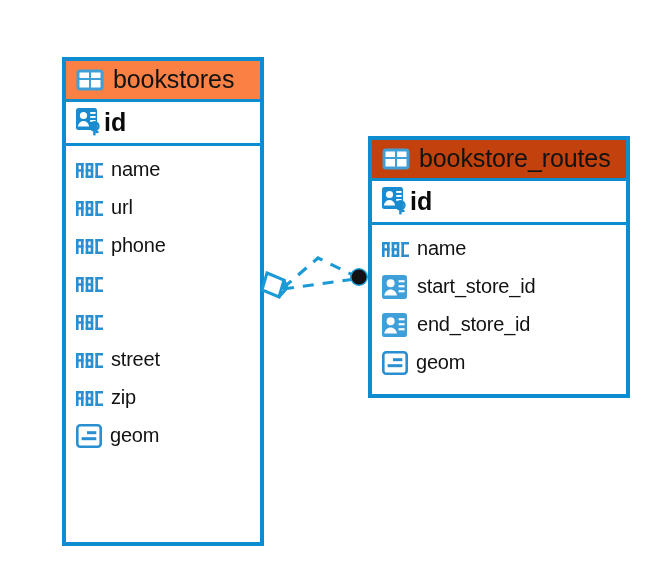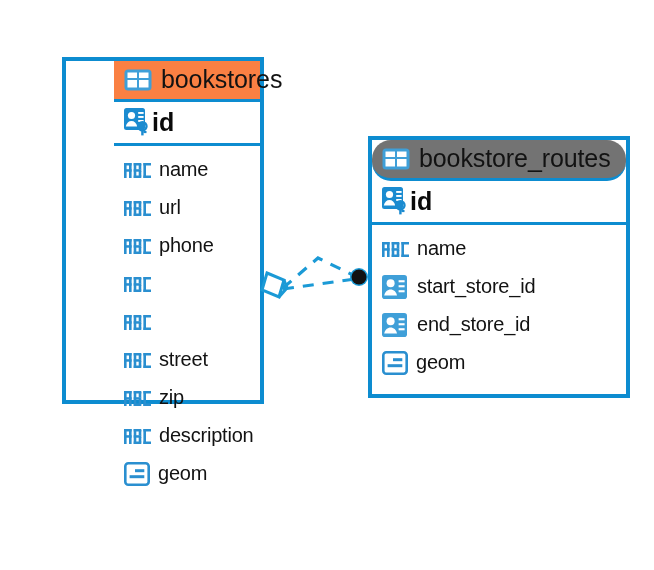--- a/index.html
+++ b/index.html
@@ -24,21 +24,21 @@
   }
 
   .er-header {
     display: flex;
     align-items: center;
     gap: 9px;
     padding: 5px 10px 6px 10px;
     border-bottom: 3px solid #0d8cd0;
   }
   .er-header.accent-orange { background: #fa8043; }
-  .er-header.accent-gray   { background: #737373; border-radius: 19px; }
+  .er-header.accent-gray   { background: #c2410c; }
 
   .er-title {
     font-size: 25px;
     color: #121212;
     line-height: 1.08;
     white-space: nowrap;
     letter-spacing: -0.1px;
   }
 
   .er-pk-row {
@@ -85,21 +85,21 @@
   #connector {
     position: absolute;
     left: 0; top: 0;
     width: 654px; height: 570px;
     pointer-events: none;
   }
 </style>
 </head>
 <body>
 
-<div class="er-table" id="table-bookstores" style="left:62px; top:57px; width:202px; height:347px;padding-left:48px;">
+<div class="er-table" id="table-bookstores" style="left:62px; top:57px; width:202px; height:489px;">
 
   <div class="er-header accent-orange">
     <svg class="icn icn-table" viewBox="0 0 28 22">
       <rect x="0.5" y="0.5" width="27" height="21" rx="3.5" ry="3.5" fill="#3f9fd8"></rect>
       <rect x="3.5" y="3.5" width="9.5" height="5.5" fill="#ffffff"></rect>
       <rect x="15" y="3.5" width="9.5" height="5.5" fill="#ffffff"></rect>
       <rect x="3.5" y="11" width="9.5" height="7.5" fill="#ffffff"></rect>
       <rect x="15" y="11" width="9.5" height="7.5" fill="#ffffff"></rect>
     </svg>
     <span class="er-title">bookstores</span>
@@ -247,38 +247,20 @@
           <rect x="9.7" y="12.5" width="7.6" height="2.5" fill="#2a8fd0"></rect>
           <rect x="14.7" y="1" width="2.6" height="5.5" fill="#2a8fd0"></rect>
           <rect x="14.7" y="8" width="2.6" height="5.5" fill="#2a8fd0"></rect>
         <rect x="19.4" y="0" width="7.6" height="2.5" fill="#2a8fd0"></rect>
           <rect x="19.4" y="0" width="2.6" height="15" fill="#2a8fd0"></rect>
           <rect x="19.4" y="12.5" width="7.6" height="2.5" fill="#2a8fd0"></rect>
       </svg>
       <span class="er-field-label">zip</span>
     </div>
 
-    <div class="er-field-row">
-      <svg class="icn icn-abc" viewBox="0 0 27 15">
-        <rect x="0" y="0" width="2.6" height="15" fill="#2a8fd0"></rect>
-          <rect x="0" y="0" width="7.6" height="2.5" fill="#2a8fd0"></rect>
-          <rect x="5" y="0" width="2.6" height="15" fill="#2a8fd0"></rect>
-          <rect x="0" y="6.2" width="7.6" height="2.5" fill="#2a8fd0"></rect>
-        <rect x="9.7" y="0" width="2.6" height="15" fill="#2a8fd0"></rect>
-          <rect x="9.7" y="0" width="7.6" height="2.5" fill="#2a8fd0"></rect>
-          <rect x="9.7" y="6.2" width="7.6" height="2.5" fill="#2a8fd0"></rect>
-          <rect x="9.7" y="12.5" width="7.6" height="2.5" fill="#2a8fd0"></rect>
-          <rect x="14.7" y="1" width="2.6" height="5.5" fill="#2a8fd0"></rect>
-          <rect x="14.7" y="8" width="2.6" height="5.5" fill="#2a8fd0"></rect>
-        <rect x="19.4" y="0" width="7.6" height="2.5" fill="#2a8fd0"></rect>
-          <rect x="19.4" y="0" width="2.6" height="15" fill="#2a8fd0"></rect>
-          <rect x="19.4" y="12.5" width="7.6" height="2.5" fill="#2a8fd0"></rect>
-      </svg>
-      <span class="er-field-label">description</span>
-    </div>
 
     <div class="er-field-row">
       <svg class="icn icn-geom" viewBox="0 0 26 24">
         <rect x="1.3" y="1.3" width="23.4" height="21.4" rx="3" ry="3" fill="#ffffff" stroke="#2a8fd0" stroke-width="2.6"></rect>
         <rect x="11" y="7.2" width="9.3" height="3" fill="#2a8fd0"></rect>
         <rect x="5.6" y="13.2" width="14.7" height="3" fill="#2a8fd0"></rect>
       </svg>
       <span class="er-field-label">geom</span>
     </div>
 

